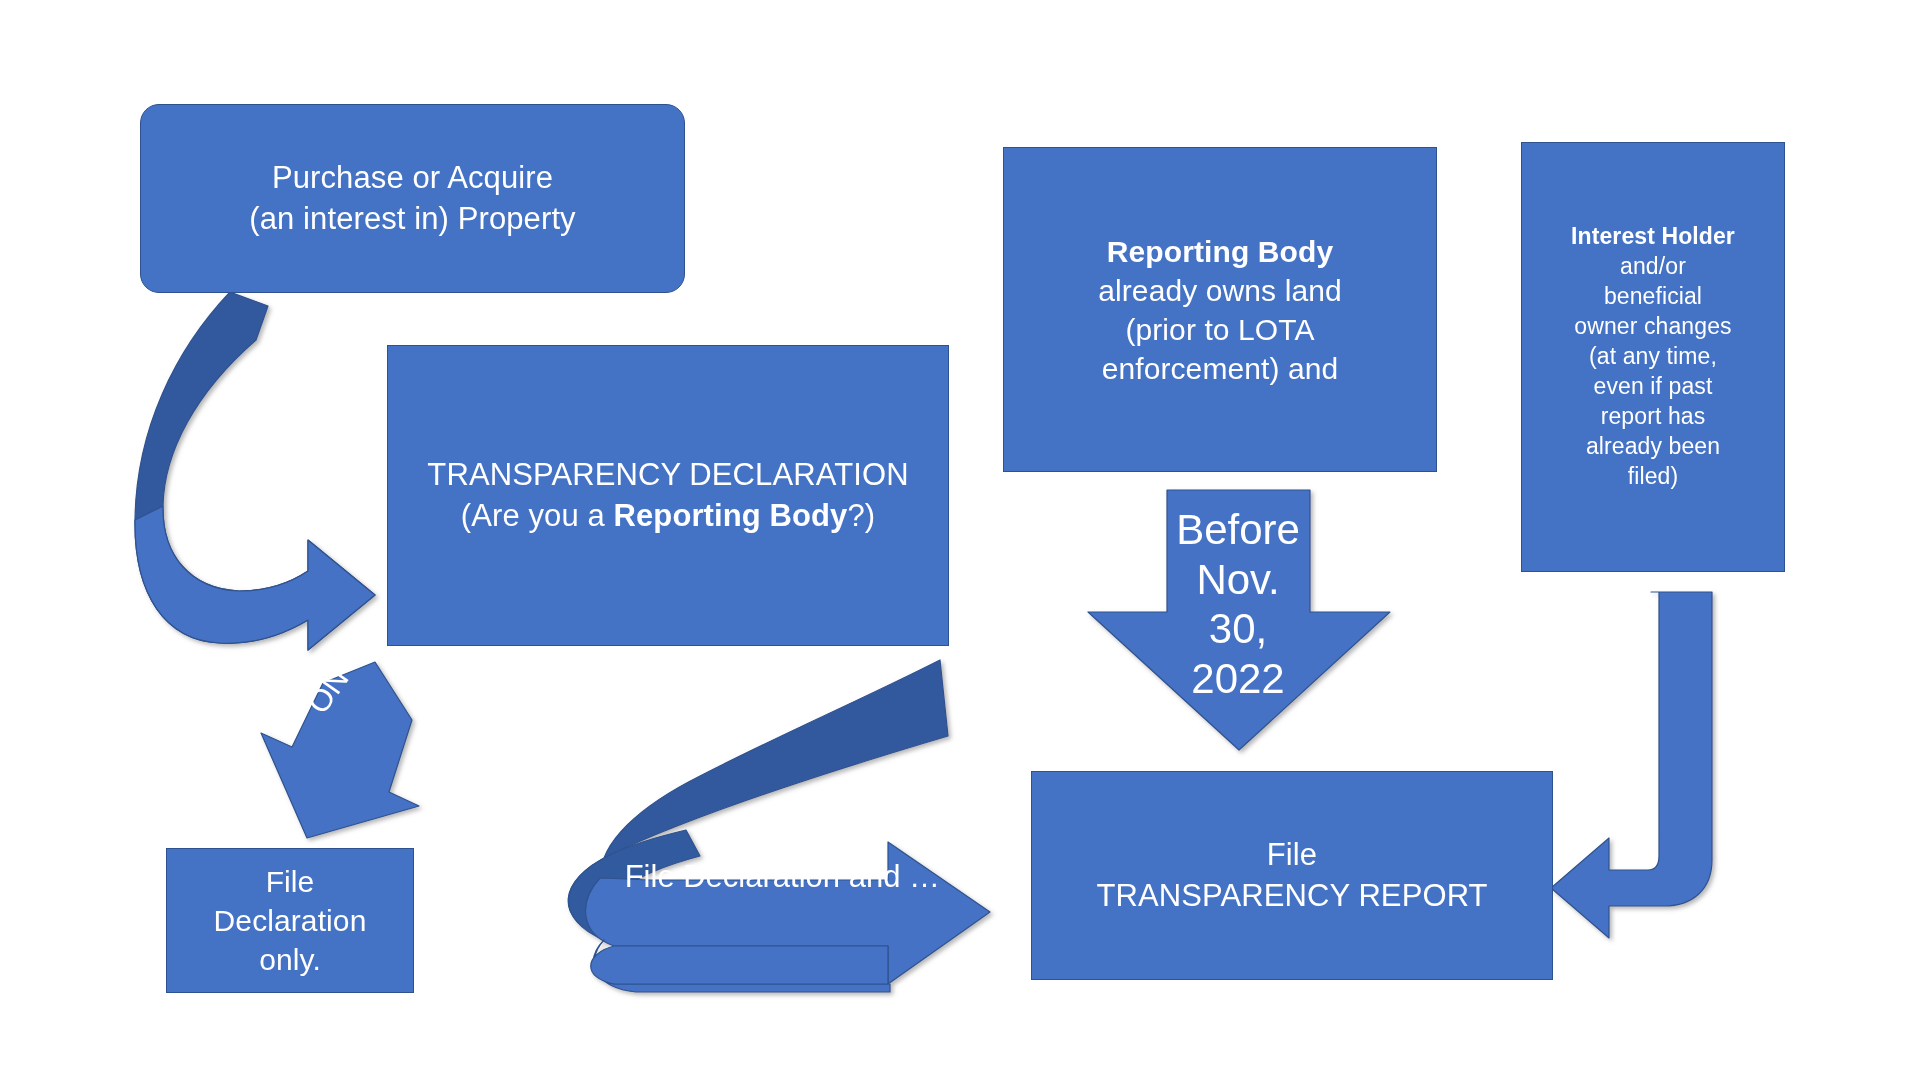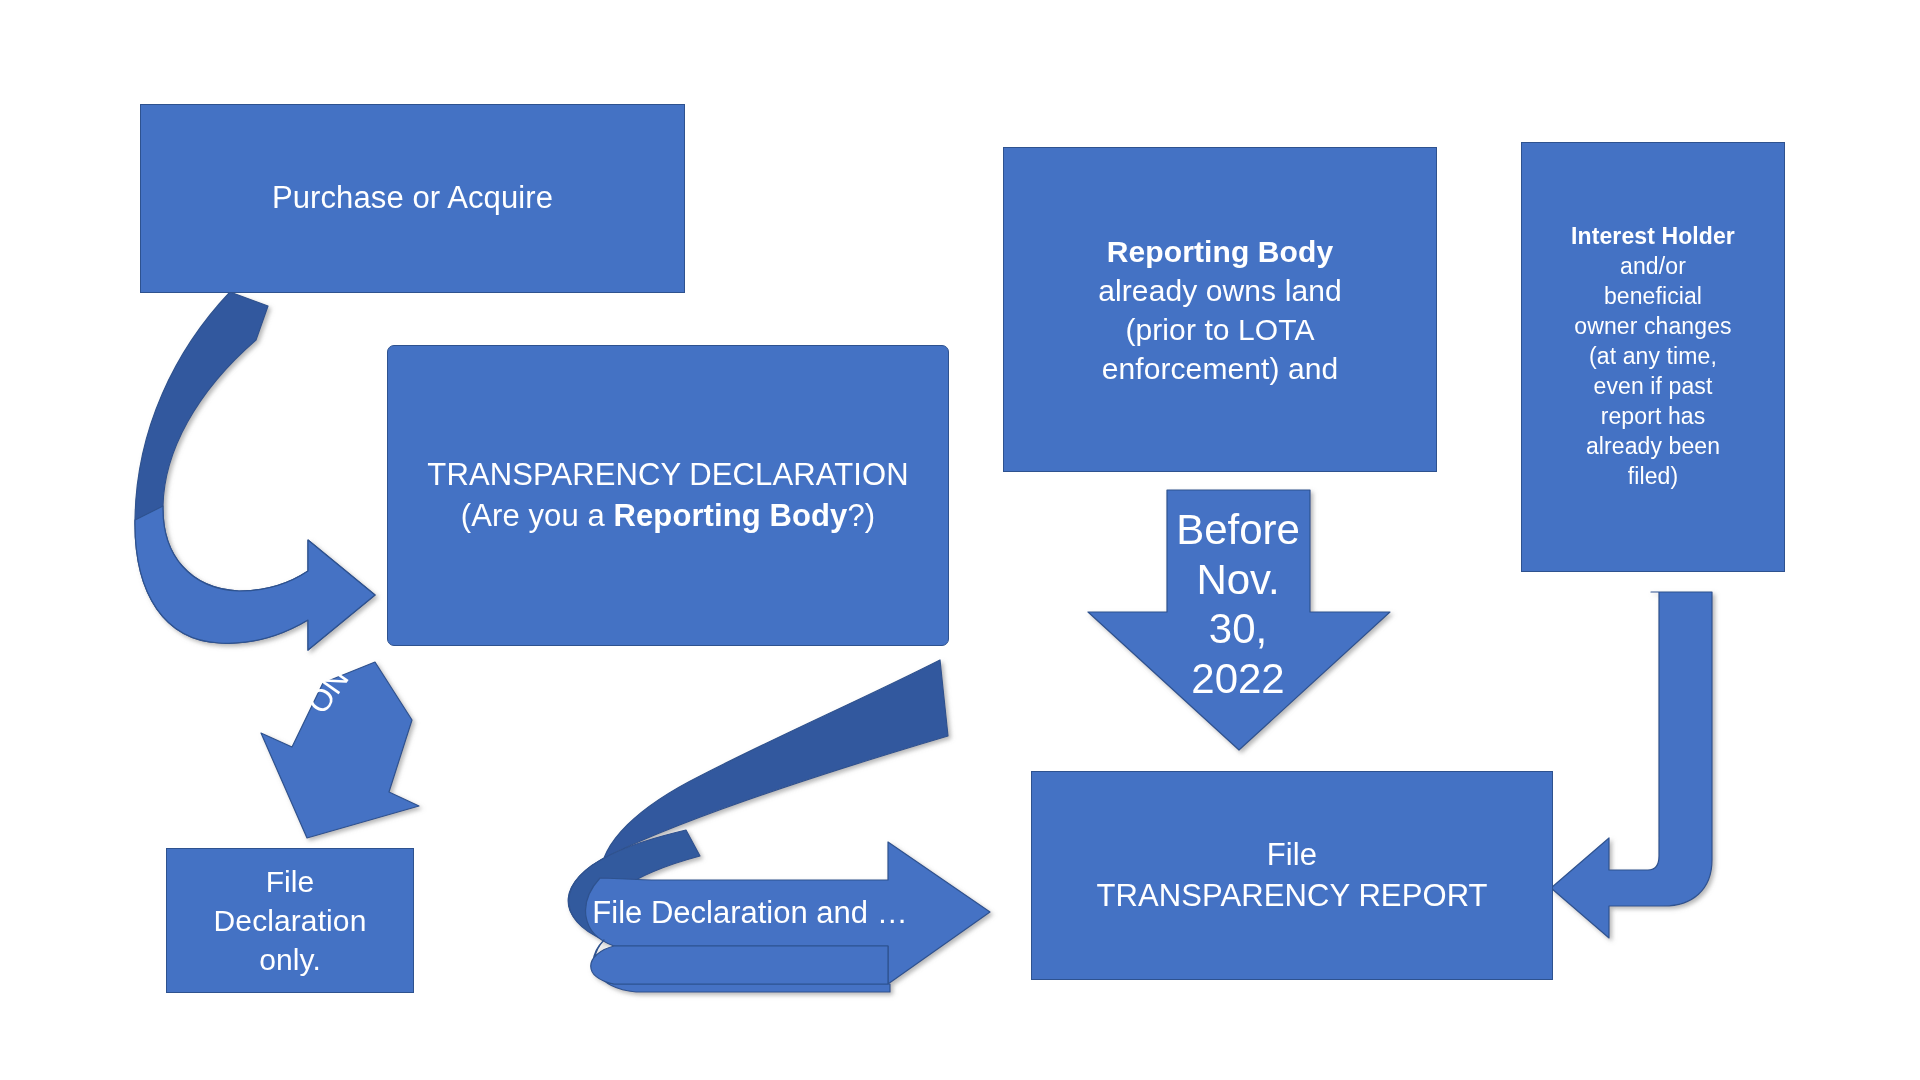--- a/index.html
+++ b/index.html
@@ -30,22 +30,22 @@
     display: flex;
     align-items: center;
     justify-content: center;
     text-align: center;
     line-height: 1.30;
     letter-spacing: 0.1px;
   }
   .box .txt { width: 100%; padding: 0 8px; }
   .box b { font-weight: bold; }
 
-  #box-purchase      { left: 140px;  top: 104px;  width: 545px; height: 189px; font-size: 31px; }
-  #box-declaration   { left: 387px;  top: 345px;  width: 562px; height: 301px; font-size: 31px; border-radius: 7px; }
+  #box-purchase      { left: 140px;  top: 104px;  width: 545px; height: 189px; font-size: 31px; border-radius: 19px; }
+  #box-declaration   { left: 387px;  top: 345px;  width: 562px; height: 301px; font-size: 31px; }
   #box-reporting     { left: 1003px; top: 147px;  width: 434px; height: 325px; font-size: 30px; }
   #box-interest      { left: 1521px; top: 142px;  width: 264px; height: 430px; font-size: 23px; }
   #box-file-decl     { left: 166px;  top: 848px;  width: 248px; height: 145px; font-size: 30px; }
   #box-file-report   { left: 1031px; top: 771px;  width: 522px; height: 209px; font-size: 31px; }
 
   
   #arrows {
     position: absolute;
     left: 0; top: 0;
     width: 1920px;
@@ -72,23 +72,23 @@
     transform: rotate(125deg);
     transform-origin: 50% 50%;
   }
   #label-yes {
     left: 670px; top: 715px; width: 130px;
     font-size: 30px;
     transform: rotate(-17deg);
     transform-origin: 50% 50%;
   }
   #label-filedecl {
-    left: 560px; top: 895px; width: 380px;
+    left: 560px; top: 859px; width: 380px;
     font-size: 31px;
-    text-align: center;
+    text-align: right;
   }
 </style>
 </head>
 <body>
 
 <div id="canvas">
 
   <svg id="arrows" viewBox="0 0 1920 1080">
     <defs>
       <filter id="softshadow" x="-25%" y="-25%" width="160%" height="160%">
@@ -193,20 +193,21 @@
            L 1609 870
            L 1648 870
            C 1655 870 1659 866 1659 856
            L 1659 592 Z" fill="#4472C4" stroke="#2E528F" stroke-width="1.2" stroke-linejoin="round"></path>
     </g>
   </svg>
 
   <div class="box" id="box-purchase">
     <div class="txt">
       <span>Purchase or Acquire</span><br>
+      <span>(an interest in) Property</span>
     </div>
   </div>
 
   <div class="box" id="box-declaration">
     <div class="txt">
       <span>TRANSPARENCY DECLARATION</span><br>
       <span>(Are you a </span><b>Reporting Body</b><span>?)</span>
     </div>
   </div>
 

